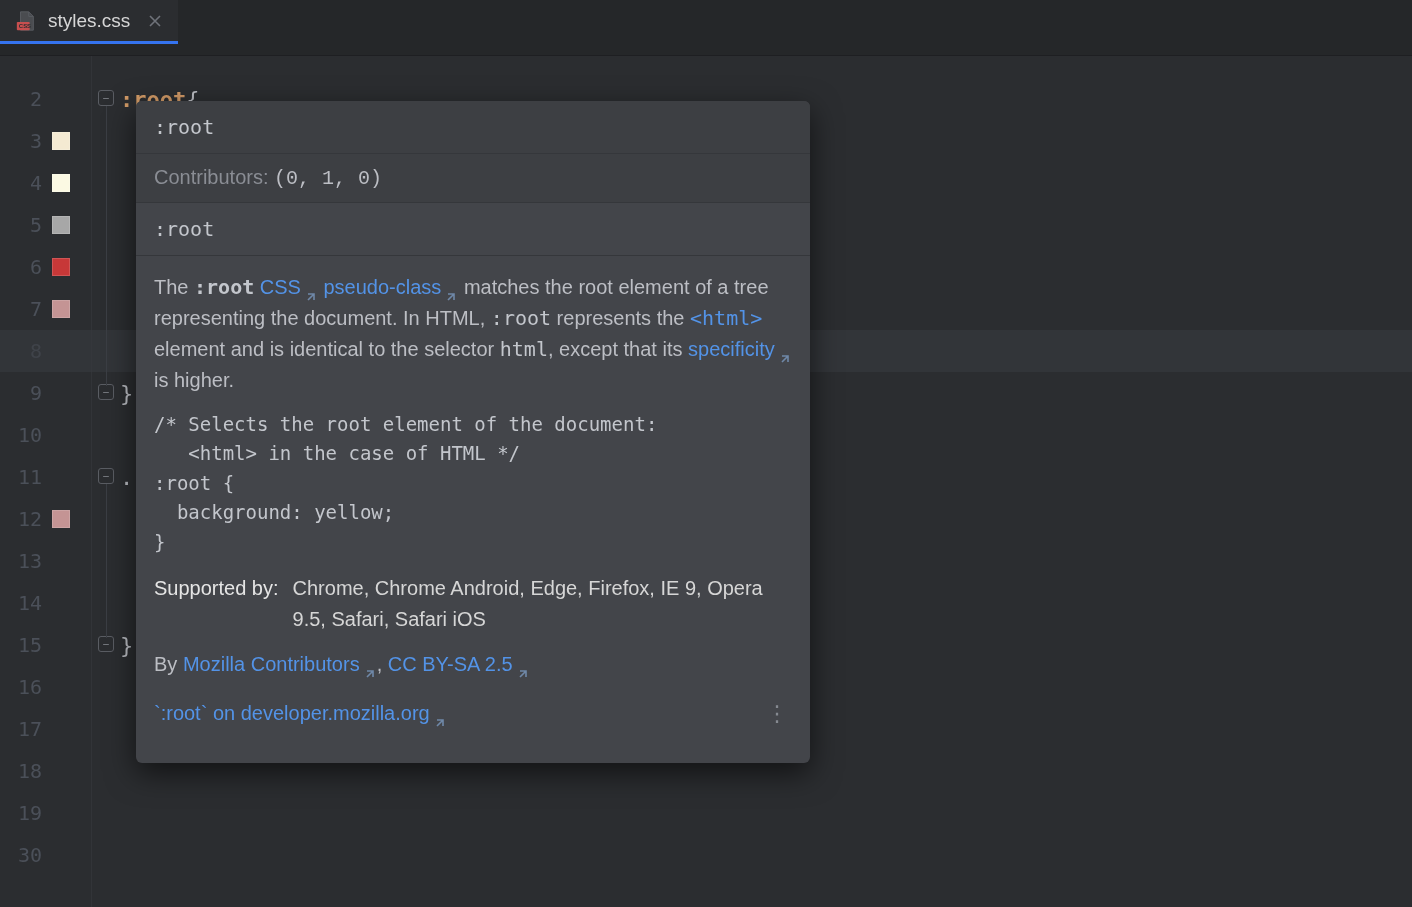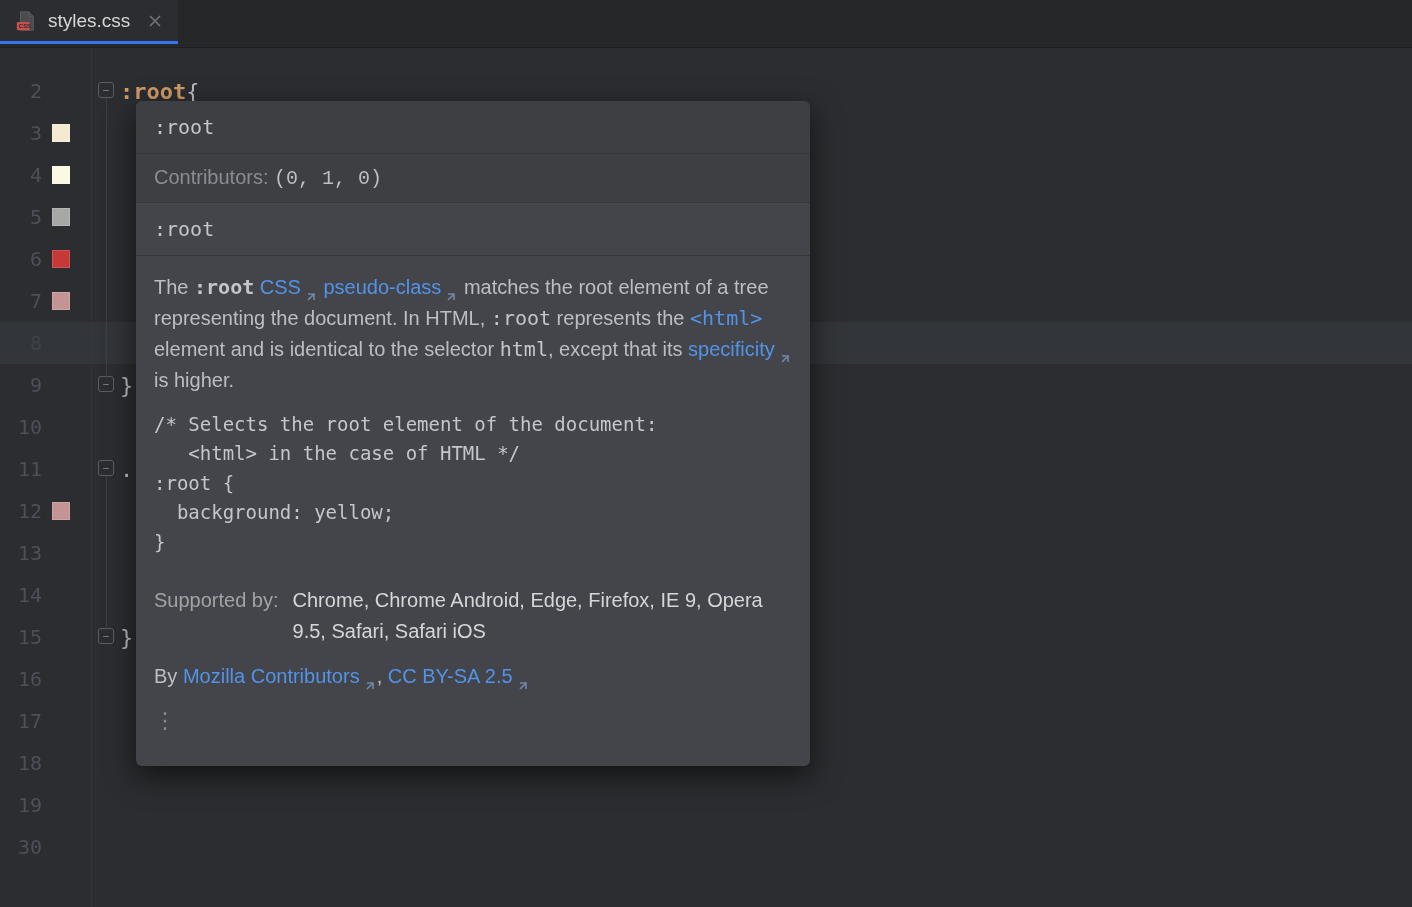--- a/index.html
+++ b/index.html
@@ -6,21 +6,21 @@
   body {
     background: #2b2d30;
     font-family: 'Menlo', 'Consolas', monospace;
     color: #bcbec4;
     width: 1412px;
     height: 907px;
     overflow: hidden;
     position: relative;
   }
   .tab-bar {
-    height: 48px;
+    height: 56px;
     background: #252729;
     display: flex;
     align-items: flex-start;
     border-bottom: 1px solid #1e1f22;
   }
   .tab {
     height: 44px;
     background: #2b2d30;
     display: flex;
     align-items: center;
@@ -165,31 +165,31 @@
   .link .ext-icon {
     display:inline-block;
     width:14px; height:14px;
     margin-left:3px;
     vertical-align:middle;
   }
   .popup pre {
     font-family: 'Menlo', monospace;
     font-size: 19px;
     color: #c3c6cc;
-    margin-bottom: 28px;
+    margin-bottom: 16px;
     white-space: pre;
     line-height: 1.55;
   }
   .supported {
     display:flex;
     gap: 14px;
     align-items:flex-start;
     margin-bottom: 14px;
   }
-  .supported .slabel { color: #a3a3a3; white-space:nowrap; }
+  .supported .slabel { color: #e5e5e5; white-space:nowrap; }
   .supported .sval { color: #d6d6d6; }
   .byline { margin-bottom: 14px; }
   .doclink-row {
     display:flex;
     justify-content:space-between;
     align-items:center;
     padding: 4px 0 6px 0;
   }
   .vdots {
     color: #868a91;
@@ -404,16 +404,19 @@
       <span class="sval">Chrome, Chrome Android, Edge, Firefox, IE 9, Opera 9.5, Safari, Safari iOS</span>
     </div>
     <div class="byline">
       <span>By </span><a class="link"><span>Mozilla Contributors</span><span class="ext-icon"><svg viewBox="0 0 14 14">
               <path d="M4 4h6v6M10 4L4 10" stroke="#6f88a8" stroke-width="1.6" fill="none"></path>
             </svg></span></a><span>, </span><a class="link"><span>CC BY-SA 2.5</span><span class="ext-icon"><svg viewBox="0 0 14 14">
               <path d="M4 4h6v6M10 4L4 10" stroke="#6f88a8" stroke-width="1.6" fill="none"></path>
             </svg></span></a>
     </div>
     <div class="doclink-row">
+      <a class="link"><span>`:root` on developer.mozilla.org</span><span class="ext-icon"><svg viewBox="0 0 14 14">
+              <path d="M4 4h6v6M10 4L4 10" stroke="#6f88a8" stroke-width="1.6" fill="none"></path>
+            </svg></span></a>
       <span class="vdots">⋮</span>
     </div>
   </div>
 </div>
 
 </body></html>

